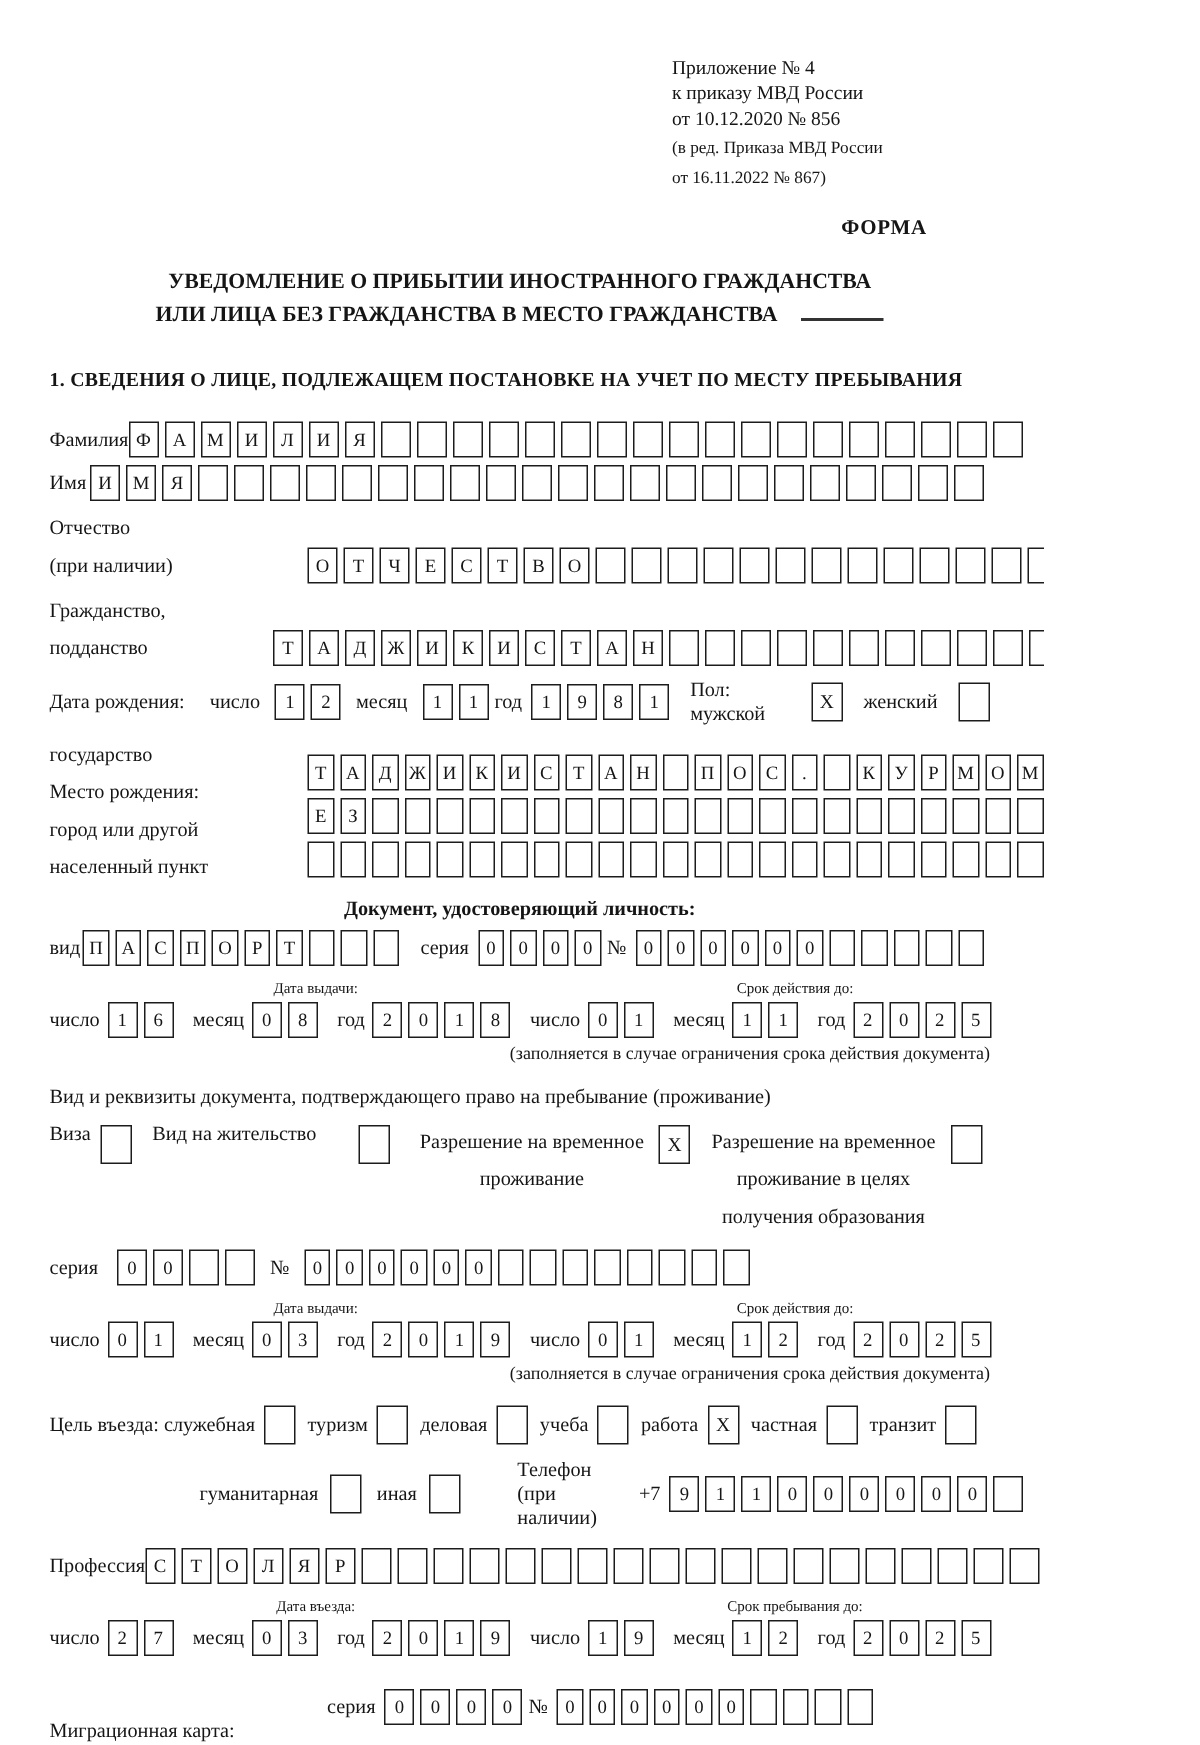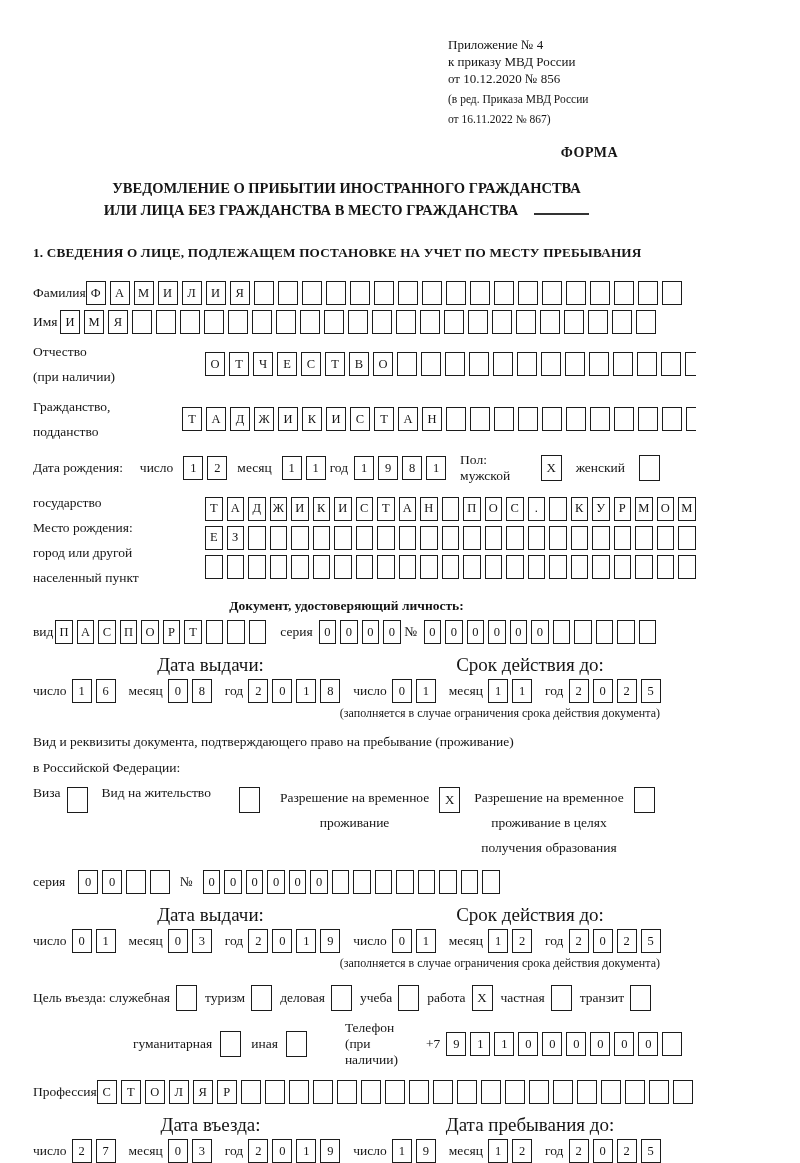--- a/index.html
+++ b/index.html
@@ -10,40 +10,40 @@
   .hdr { width:212px; margin-left:auto; font-size:13px; line-height:17px; }
   .hdr .small { font-size:11.5px; line-height:16px; margin-top:4px; }
   .forma { text-align:right; font-weight:bold; font-size:14px; letter-spacing:.5px; padding-right:42px; margin:18px 0 16px; }
 
   .title { text-align:center; font-weight:bold; font-size:14.5px; line-height:22px; margin-bottom:4px; }
   .blank-line { display:inline-block; width:55px; border-bottom:2px solid #333; height:13px; margin-left:16px; }
   .sec-title { font-weight:bold; font-size:13.2px; margin:24px 0 20px; letter-spacing:.2px; }
 
   .lbl { font-size:13.5px; }
   .row { display:flex; align-items:center; margin-bottom:5px; }
-  .row-top { display:flex; align-items:center; margin-bottom:5px; }
+  .row-top { display:flex; align-items:flex-end; margin-bottom:5px; }
 
   .boxes { display:inline-flex; flex:none; }
   .box { flex:none; display:inline-flex; align-items:center; justify-content:center;
          box-sizing:content-box; width:18px; height:22px; border:1.6px solid #1c1c1c;
          margin-right:4px; font-size:12.5px; background:#fff; }
   .sm .box { width:15.5px; height:22px; }
   .stack { display:flex; flex-direction:column; }
   .stack .boxes { margin-bottom:5px; }
 
   .cb { flex:none; display:inline-flex; align-items:center; justify-content:center;
         box-sizing:content-box; width:19px; height:24px; border:1.6px solid #1c1c1c;
         font-size:13px; background:#fff; }
 
   .lwrap { flex:none; font-size:13.5px; }
   .lwrap div { line-height:25px; }
 
   
   .datepair { margin-top:10px; }
-  .dp-heads { display:flex; font-size:19px; margin-bottom:3px;gap:12px; }
+  .dp-heads { display:flex; font-size:10px; margin-bottom:3px;gap:12px; }
   .dp-heads .dh-l { width:355px; text-align:center; }
   .dp-heads .dh-r { flex:1; text-align:center; }
   .dp-lines { display:flex; justify-content:space-between; align-items:center; }
   .dateline { display:inline-flex; align-items:center; }
   .dateline .lbl { margin-right:5px; }
   .dateline .boxes { margin-right:9px; }
   .dp-note { text-align:right; font-size:12px; margin-top:3px; }
 
   .gap6  { width:6px;  flex:none; }
   .gap10 { width:10px; flex:none; }
@@ -414,21 +414,20 @@
             <span class="box">2</span>
             <span class="box">5</span>
           </span>
       </span>
     </div>
     <div class="dp-note">(заполняется в случае ограничения срока действия документа)</div>
   </div>
 
   <div class="para">
     <div>Вид и реквизиты документа, подтверждающего право на пребывание (проживание)</div>
-    <div>в Российской Федерации:</div>
   </div>
 
   <div class="permit-row">
     <span>Виза</span>
       <span class="gap6"></span>
     <span class="cb"></span>
       <span class="gap14"></span>
     <span>Вид на жительство</span>
       <span class="gap14"></span>
       <span class="gap14"></span>
@@ -598,21 +597,21 @@
         <span class="box"></span>
         <span class="box"></span>
         <span class="box"></span>
         <span class="box"></span>
       </span>
   </div>
 
   <div class="datepair">
     <div class="dp-heads">
       <span class="dh-l">Дата въезда:</span>
-      <span class="dh-r">Дата пребывания до:</span>
+      <span class="dh-r">Срок пребывания до:</span>
     </div>
     <div class="dp-lines">
       <span class="dateline">
         <span class="lbl">число</span>
         <span class="boxes">
             <span class="box">2</span>
             <span class="box">7</span>
           </span>
         <span class="lbl">месяц</span>
         <span class="boxes">

